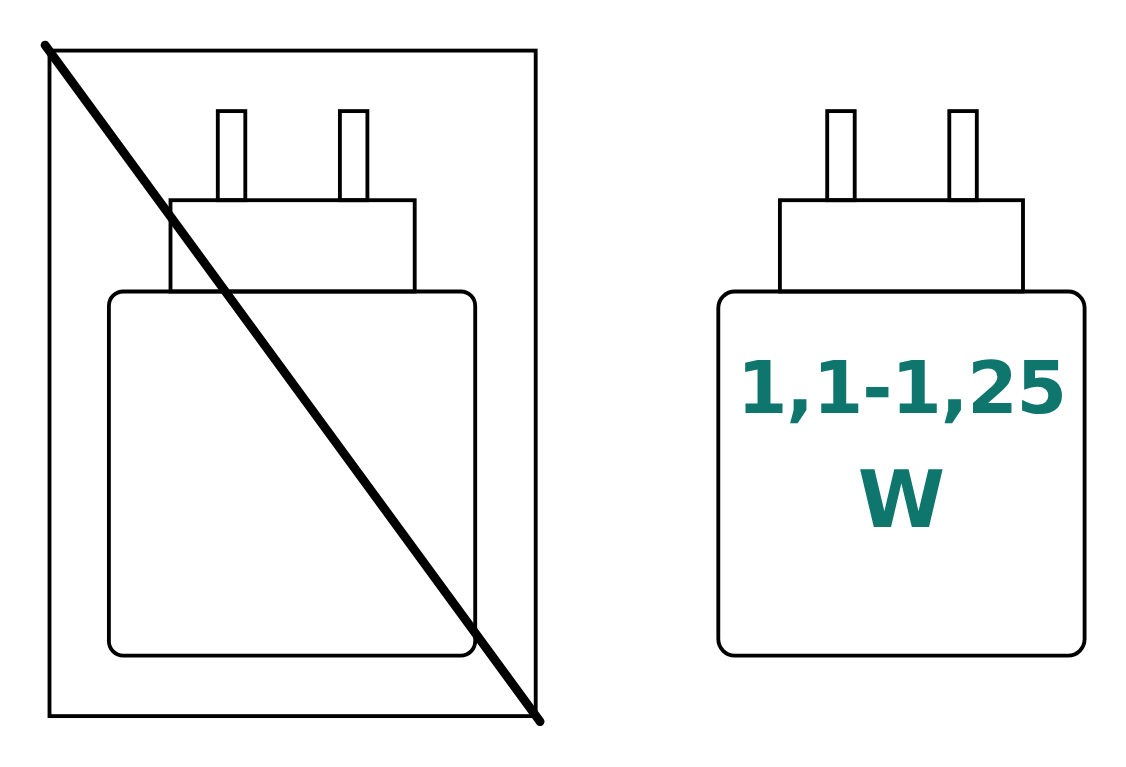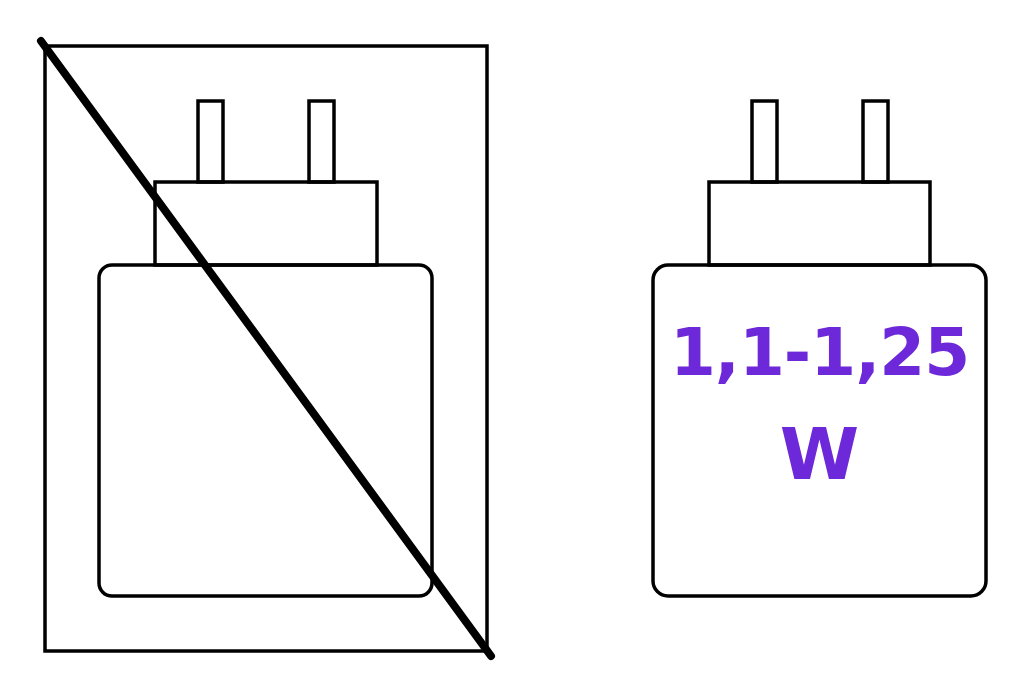--- a/index.html
+++ b/index.html
@@ -4,21 +4,21 @@
   <style>
     html, body { margin: 0; padding: 0; background: #ffffff; }
     body { width: 1024px; height: 697px; position: relative; overflow: hidden; }
     svg.canvas { position: absolute; left: 0; top: 0; }
     .lbl {
       position: absolute;
       left: 653px; width: 333px;
       text-align: center;
       font-family: "DejaVu Sans", sans-serif;
       font-weight: bold;
-      color: #6d28d9;
+      color: #0f766e;
       line-height: 1;
     }
     .lbl-range { top: 320px; font-size: 66px; letter-spacing: -1px; }
     .lbl-unit { top: 418px; font-size: 72px; }
   </style>
 </head>
 <body>
 
 <svg class="canvas" width="1024" height="697" viewBox="0 0 1024 697" xmlns="http://www.w3.org/2000/svg">
 

